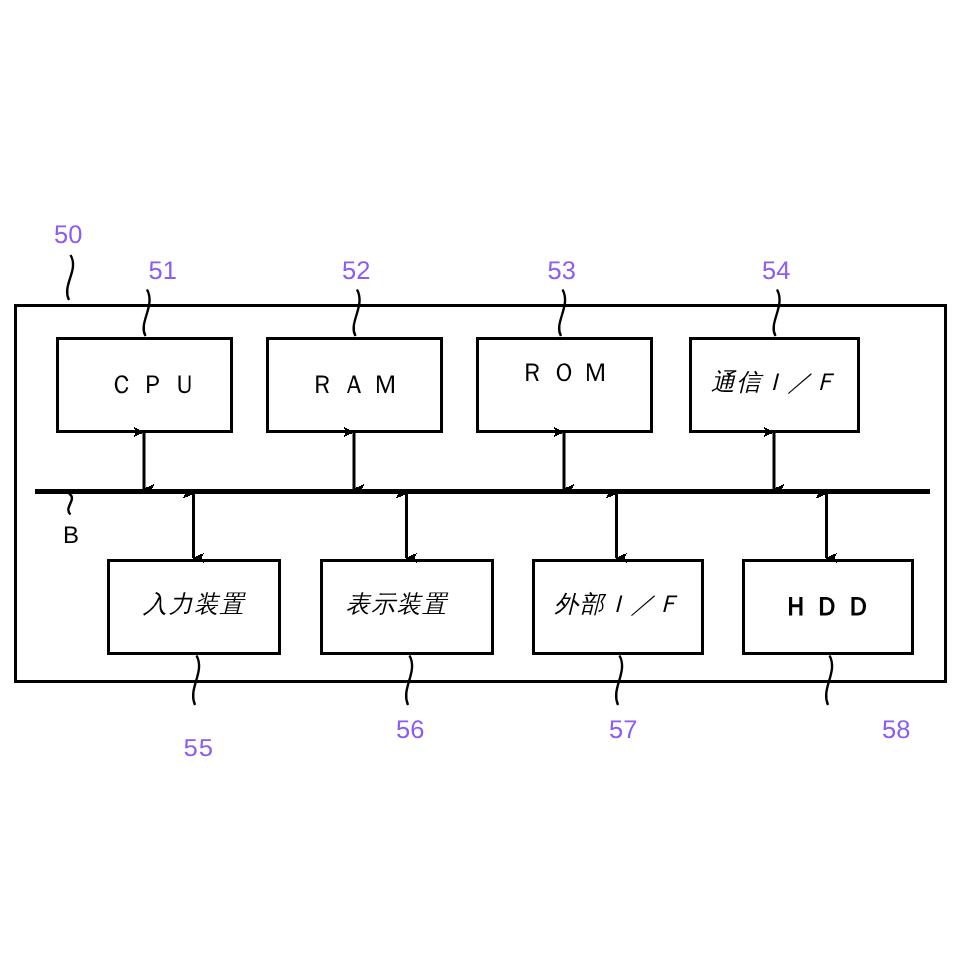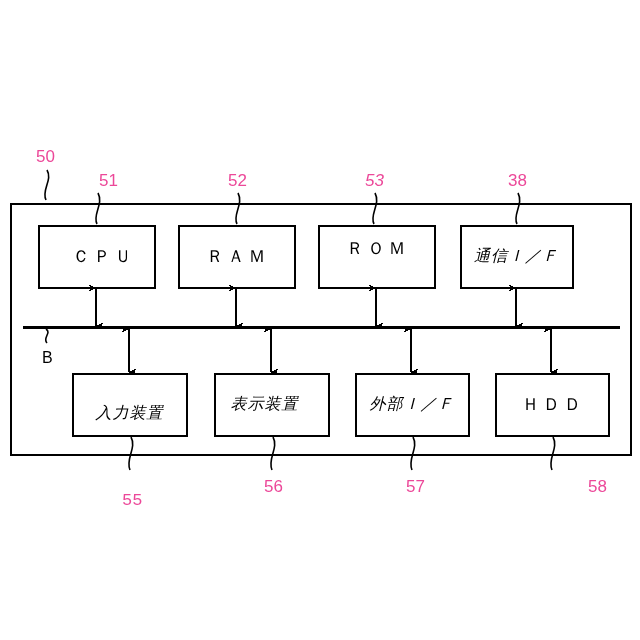--- a/index.html
+++ b/index.html
@@ -39,21 +39,21 @@
   }
   .blk-label.jp {
     font-size: 16px;
     letter-spacing: 1px;
     text-indent: 1px;
     font-style: italic;
   }
   .ref-num {
     position: absolute;
     font-size: 17px;
-    color: #ec4899;
+    color: #8b5cf6;
     white-space: nowrap;
     line-height: 1;
   }
   .bus-letter {
     position: absolute;
     font-size: 16px;
     color: #000;
     line-height: 1;
   }
 </style>
@@ -102,29 +102,29 @@
         <path d="M 553 437 C 559 448, 547 459, 552 470" stroke="#000000" stroke-width="1.6" fill="none" shape-rendering="geometricPrecision"></path>
         <path d="M 46 329 C 52 333, 42 338, 47 343" stroke="#000000" stroke-width="1.6" fill="none" shape-rendering="geometricPrecision"></path>
       </g>
   </svg>
 
   <div id="labels-layer">
       <div class="blk-label" style="left: 38px; top: 225px; width: 128px; height: 62px;">ＣＰＵ</div>
       <div class="blk-label" style="left: 178px; top: 225px; width: 116px; height: 62px;">ＲＡＭ</div>
       <div class="blk-label" style="left: 318px; top: 225px; width: 116px; height: 47px;">ＲＯＭ</div>
       <div class="blk-label jp" style="left: 460px; top: 225px; width: 112px; height: 62px;">通信Ｉ／Ｆ</div>
-      <div class="blk-label jp" style="left: 72px; top: 373px; width: 114px; height: 80px;">入力装置</div>
+      <div class="blk-label jp" style="left: 72px; top: 373px; width: 114px; height: 62px;">入力装置</div>
       <div class="blk-label jp" style="left: 214px; top: 373px; width: 100px; height: 62px;">表示装置</div>
       <div class="blk-label jp" style="left: 355px; top: 373px; width: 113px; height: 62px;">外部Ｉ／Ｆ</div>
-      <div class="blk-label" style="left: 495px; top: 373px; width: 113px; height: 62px;">ＨＤＤ</div>
+      <div class="blk-label" style="left: 495px; top: 373px; width: 113px; height: 62px; font-weight: bold;">ＨＤＤ</div>
       <div class="ref-num" style="left: 36px; top: 148px;">50</div>
       <div class="ref-num" style="left: 88px; top: 172px; margin-left: 11px;">51</div>
       <div class="ref-num" style="left: 228px; top: 172px;">52</div>
-      <div class="ref-num" style="left: 365px; top: 172px; font-style: italic;">53</div>
-      <div class="ref-num" style="left: 508px; top: 172px;">38</div>
+      <div class="ref-num" style="left: 365px; top: 172px;">53</div>
+      <div class="ref-num" style="left: 508px; top: 172px;">54</div>
       <div class="ref-num" style="left: 122px; top: 492px; font-family: Liberation Mono, monospace;">55</div>
       <div class="ref-num" style="left: 264px; top: 478px;">56</div>
       <div class="ref-num" style="left: 406px; top: 478px;">57</div>
       <div class="ref-num" style="left: 548px; top: 478px; margin-left: 40px;">58</div>
       <div class="bus-letter" style="left: 42px; top: 350px;">B</div>
     </div>
 
 </div>
 
 </body></html>

